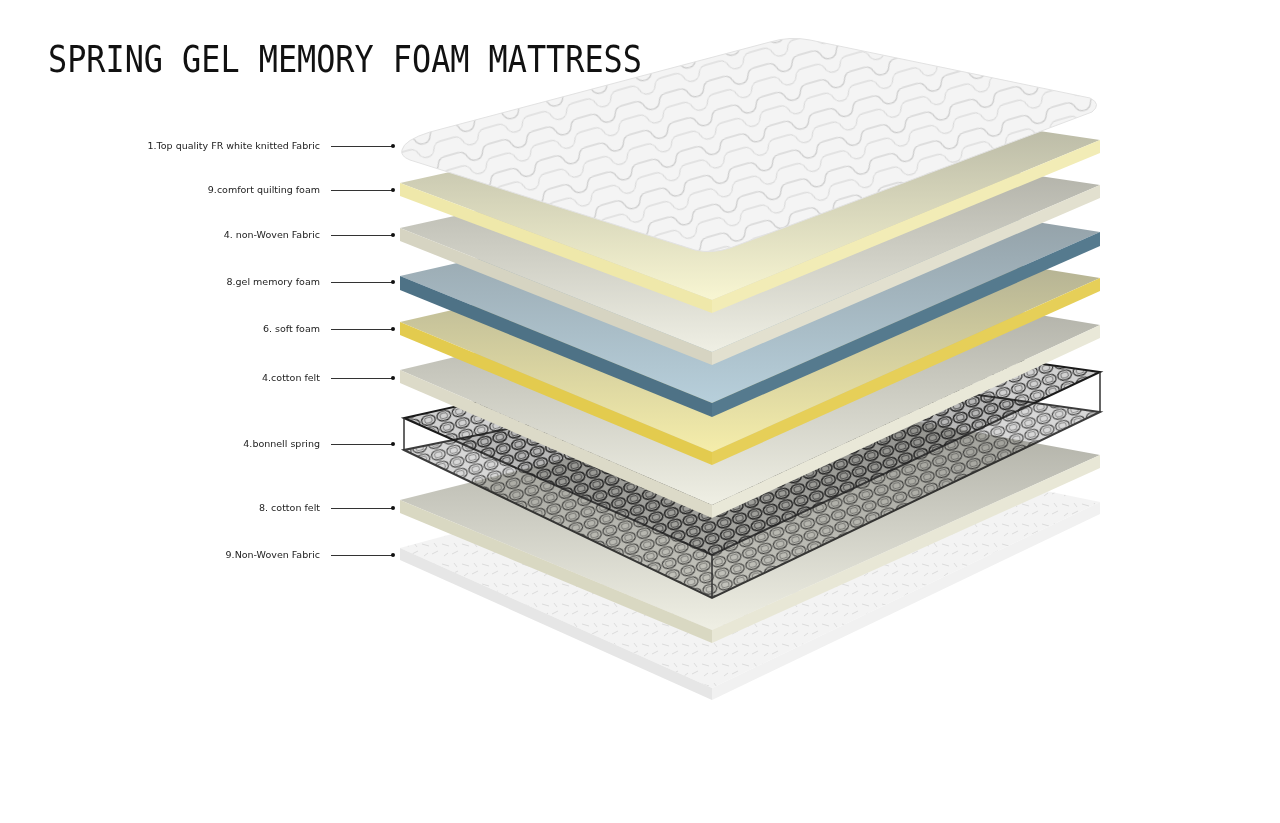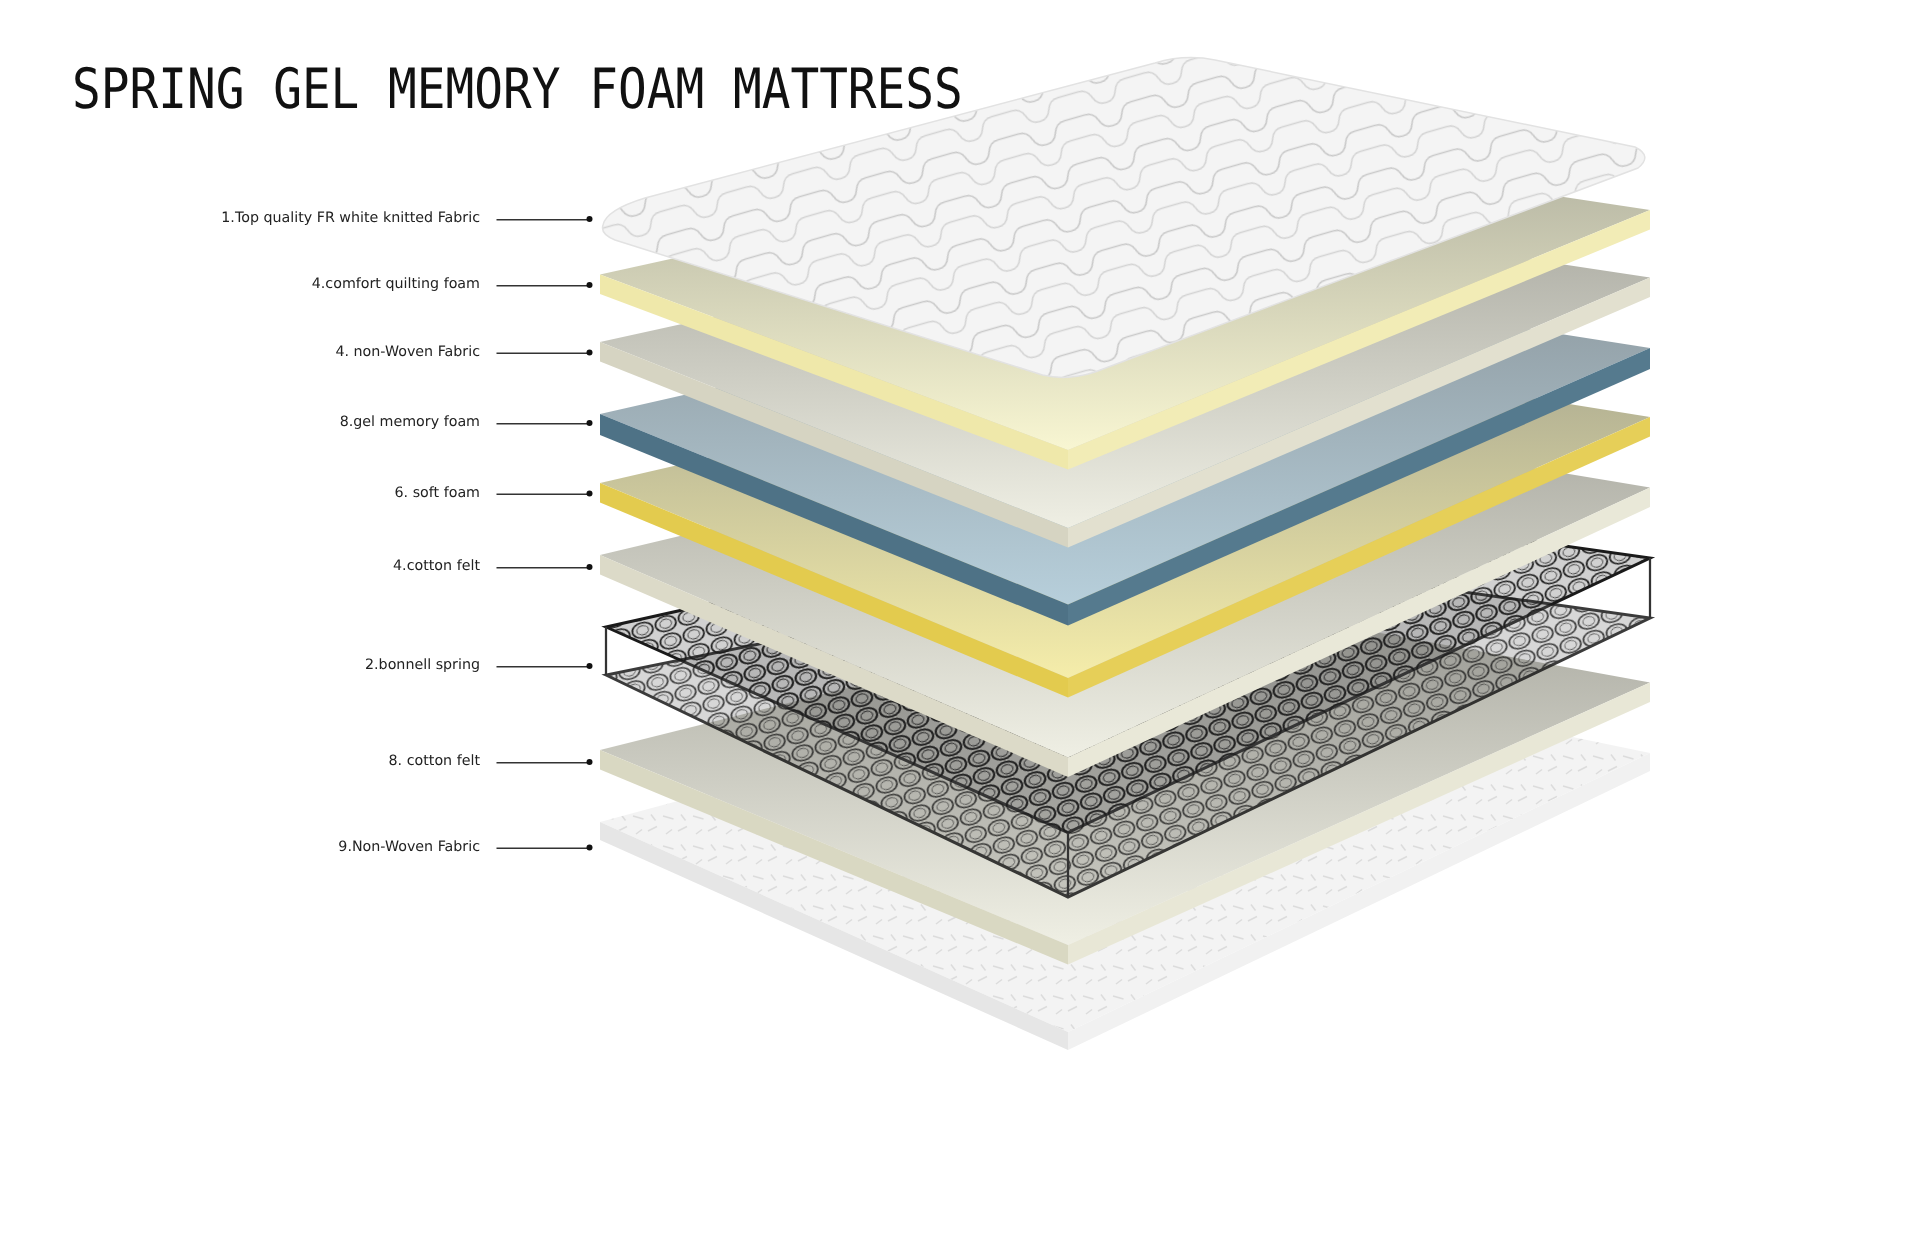--- a/index.html
+++ b/index.html
@@ -25,21 +25,21 @@
 <body>
 
 <div class="title">SPRING GEL MEMORY FOAM MATTRESS</div>
 
 <div class="label-row" style="top:138px;">
   <span class="label-text">1.Top quality FR white knitted Fabric</span>
   <div class="leader"></div>
   <div class="dot"></div>
 </div>
 <div class="label-row" style="top:182px;">
-  <span class="label-text">4.comfort quilting foam</span>
+  <span class="label-text">9.comfort quilting foam</span>
   <div class="leader"></div>
   <div class="dot"></div>
 </div>
 <div class="label-row" style="top:227px;">
   <span class="label-text">4. non-Woven Fabric</span>
   <div class="leader"></div>
   <div class="dot"></div>
 </div>
 <div class="label-row" style="top:274px;">
   <span class="label-text">8.gel memory foam</span>
@@ -50,30 +50,30 @@
   <span class="label-text">6. soft foam</span>
   <div class="leader"></div>
   <div class="dot"></div>
 </div>
 <div class="label-row" style="top:370px;">
   <span class="label-text">4.cotton felt</span>
   <div class="leader"></div>
   <div class="dot"></div>
 </div>
 <div class="label-row" style="top:436px;">
-  <span class="label-text">2.bonnell spring</span>
+  <span class="label-text">4.bonnell spring</span>
   <div class="leader"></div>
   <div class="dot"></div>
 </div>
 <div class="label-row" style="top:500px;text-decoration:underline;">
   <span class="label-text">8. cotton felt</span>
   <div class="leader"></div>
   <div class="dot"></div>
 </div>
-<div class="label-row" style="top:547px;margin-top:10px;">
+<div class="label-row" style="top:547px;">
   <span class="label-text">9.Non-Woven Fabric</span>
   <div class="leader"></div>
   <div class="dot"></div>
 </div>
 
 <svg class="stack" width="1280" height="823" viewBox="0 0 1280 823">
   <defs>
     <linearGradient id="shadeGrey" x1="0" y1="0" x2="0" y2="1">
       <stop offset="0" stop-color="#c8c8c0"></stop>
       <stop offset="1" stop-color="#9a9a94"></stop>

